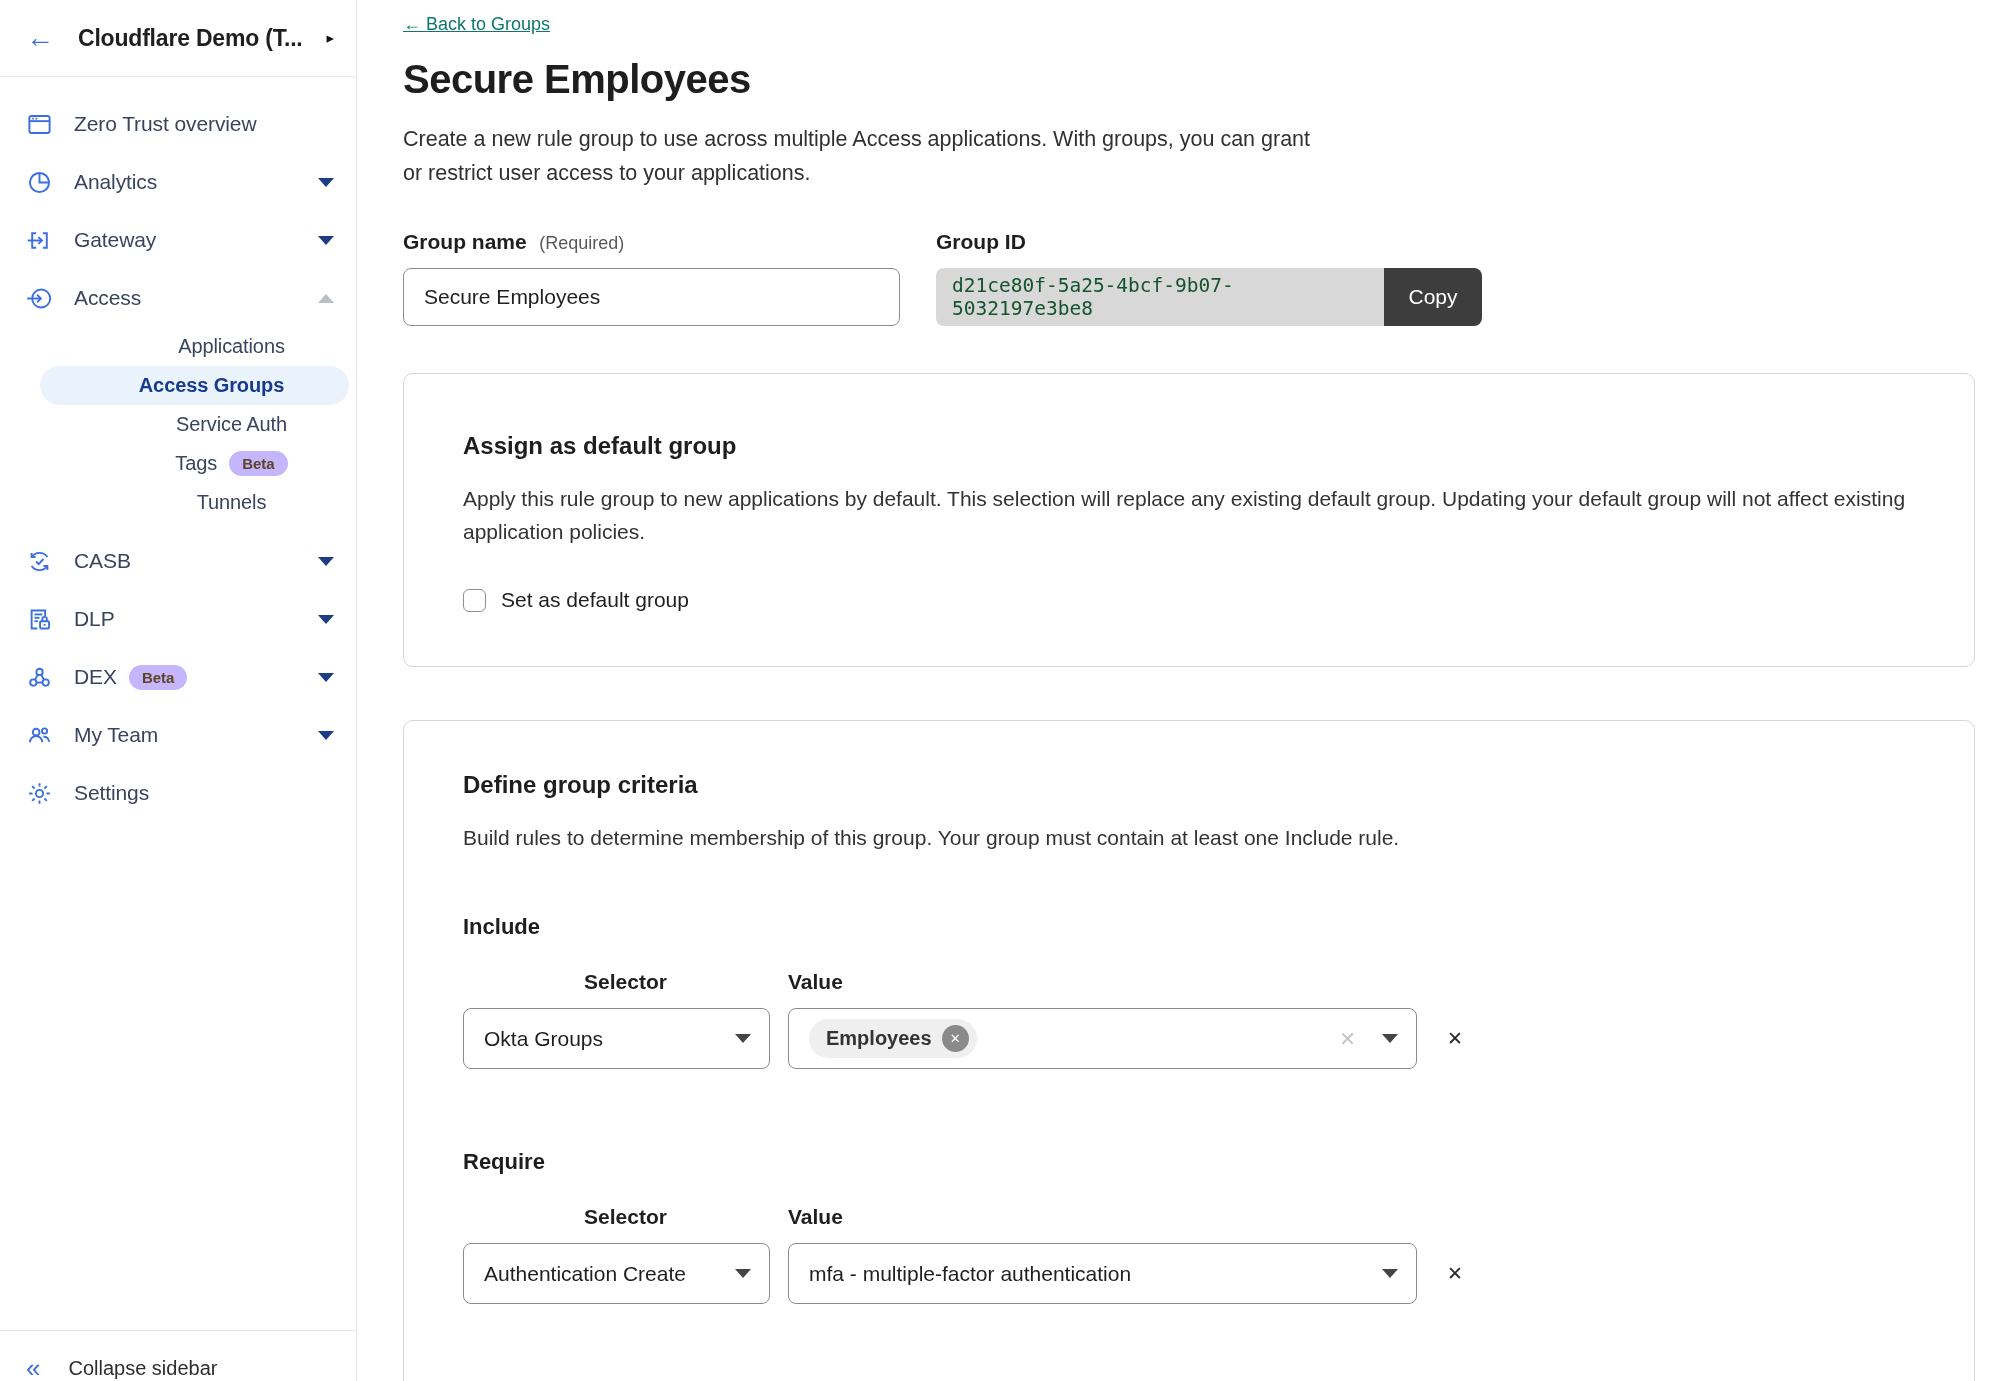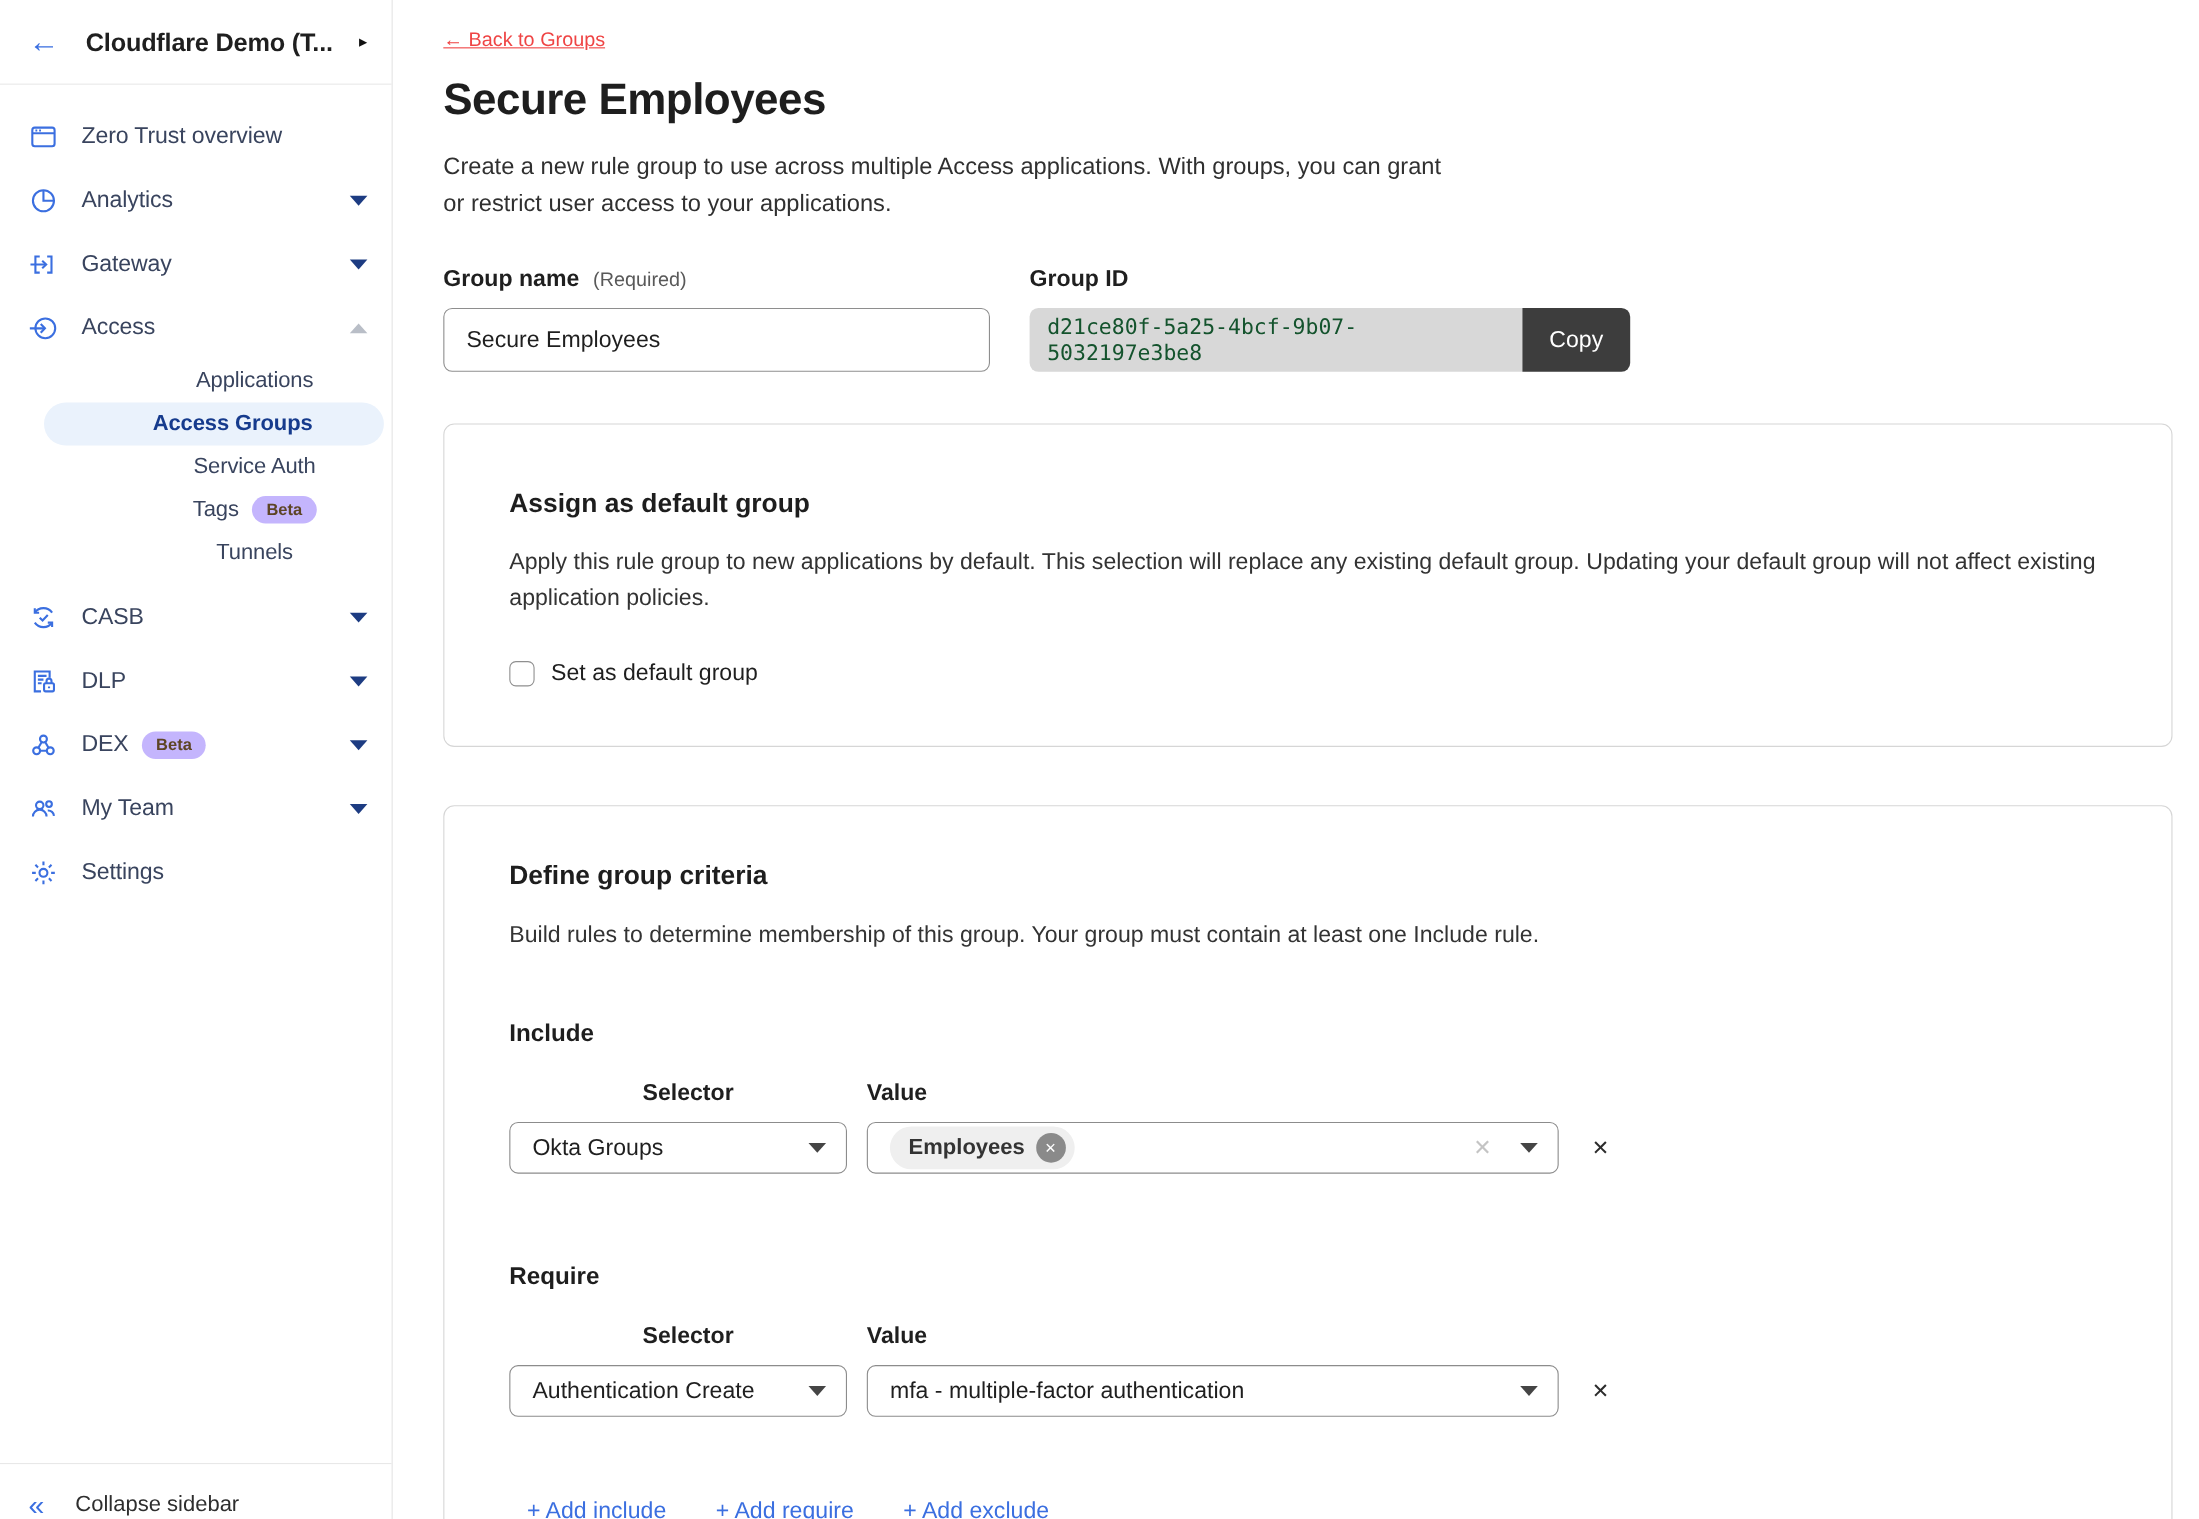--- a/index.html
+++ b/index.html
@@ -38,21 +38,21 @@
   .beta { background:#c4b5fd; color:#5d4425; font-size:15px; font-weight:600;
           border-radius:999px; padding:4px 13px; margin-left:12px; }
   .sb-footer { position:absolute; left:0; right:0; top:1330px;
                border-top:1px solid #e8e8e8; display:flex; align-items:center;
                padding:24px 0 0 26px; cursor:pointer; }
   .sb-collapse-ic { color:#3b6fe0; font-size:26px; line-height:1; }
   .sb-collapse-lb { font-size:20px; color:#2e2e2e; margin-left:28px; }
 
   
   .main { flex:1; padding:8px 0 0 46px; }
-  .back-link { display:inline-block; margin-top:18px; font-size:18px; color:#ef4444;
+  .back-link { display:inline-block; margin-top:6px; font-size:18px; color:#0f766e;
                text-decoration:underline; cursor:pointer; }
   .page-title { margin-top:22px; font-size:40px; font-weight:700; color:#1e1e1e;
                 letter-spacing:-0.5px; }
   .intro { margin-top:20px; font-size:21.5px; line-height:34px; color:#303030; }
 
   .form-row { margin-top:40px; display:flex; gap:36px; }
   .field-label { font-size:21px; font-weight:700; color:#1f1f1f; }
   .req { font-size:18px; font-weight:400; color:#595959; margin-left:8px;text-align:right; }
   .name-input { margin-top:14px; width:497px; height:58px; border:1px solid #8e8e8e;
                 border-radius:8px; font-size:21px; color:#1f1f1f; padding:0 20px;
@@ -72,21 +72,21 @@
   .card-body { margin-top:22px; font-size:21px; line-height:33px; color:#333; }
   .chk-row { margin-top:40px; display:flex; align-items:center; cursor:pointer; }
   .chk { width:23px; height:23px; border:1.6px solid #8f8f8f; border-radius:6px;
          background:#fff; cursor:pointer; }
   .chk-label { font-size:21px; color:#1f1f1f; margin-left:15px; }
 
   .section-head { margin-top:60px; font-size:22px; font-weight:700; color:#1e1e1e; }
   .rule-labels { margin-top:30px; display:flex;text-align:center; }
   .rule-labels .l1 { width:325px; }
   .rule-row { margin-top:14px; display:flex; align-items:center; }
-  .select { height:47px; border:1.3px solid #8c8c8c; border-radius:8px; background:#fff;
+  .select { height:61px; border:1.3px solid #8c8c8c; border-radius:8px; background:#fff;
             display:flex; align-items:center; padding:0 18px 0 20px; cursor:pointer; }
   .sel-selector { width:307px; margin-right:18px; }
   .sel-value { width:629px; }
   .sel-text { font-size:21px; color:#1f1f1f; }
   .sel-caret { margin-left:auto; width:0; height:0;
                border-left:8px solid transparent; border-right:8px solid transparent;
                border-top:9px solid #454545; }
   .chip { display:flex; align-items:center; background:#efefef; border-radius:999px;
           padding:6px 8px 6px 17px; }
   .chip-text { font-size:20px; font-weight:600; color:#333; }

